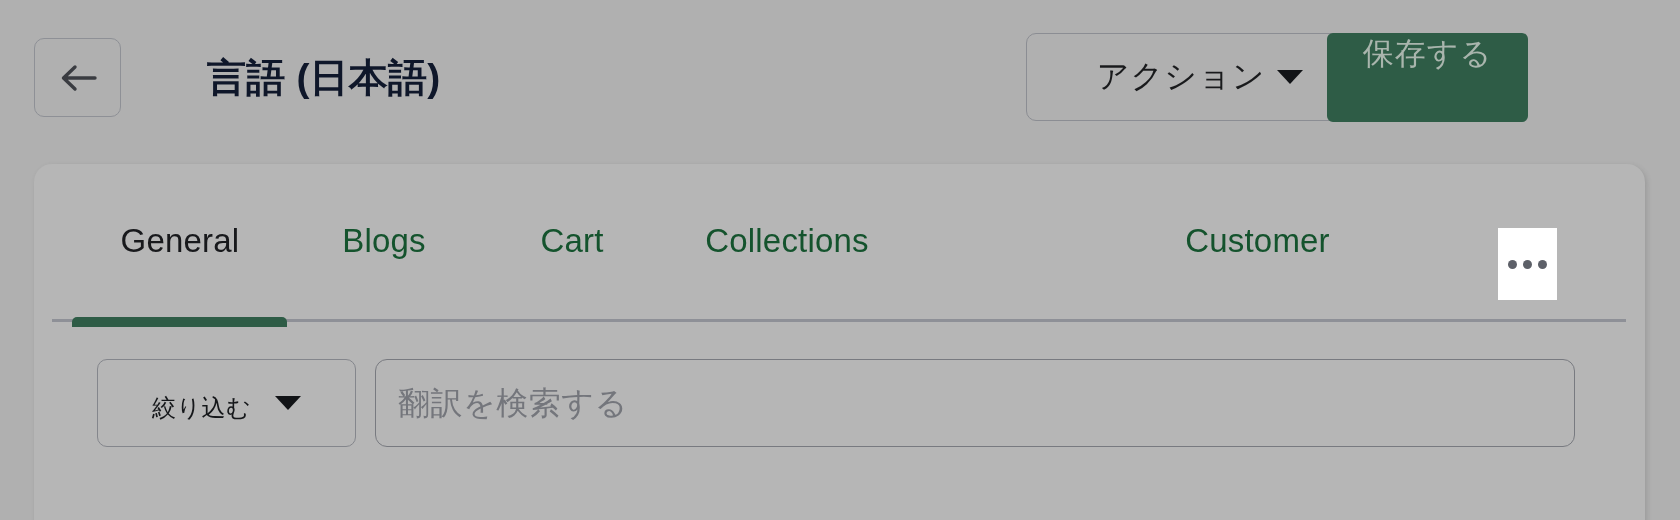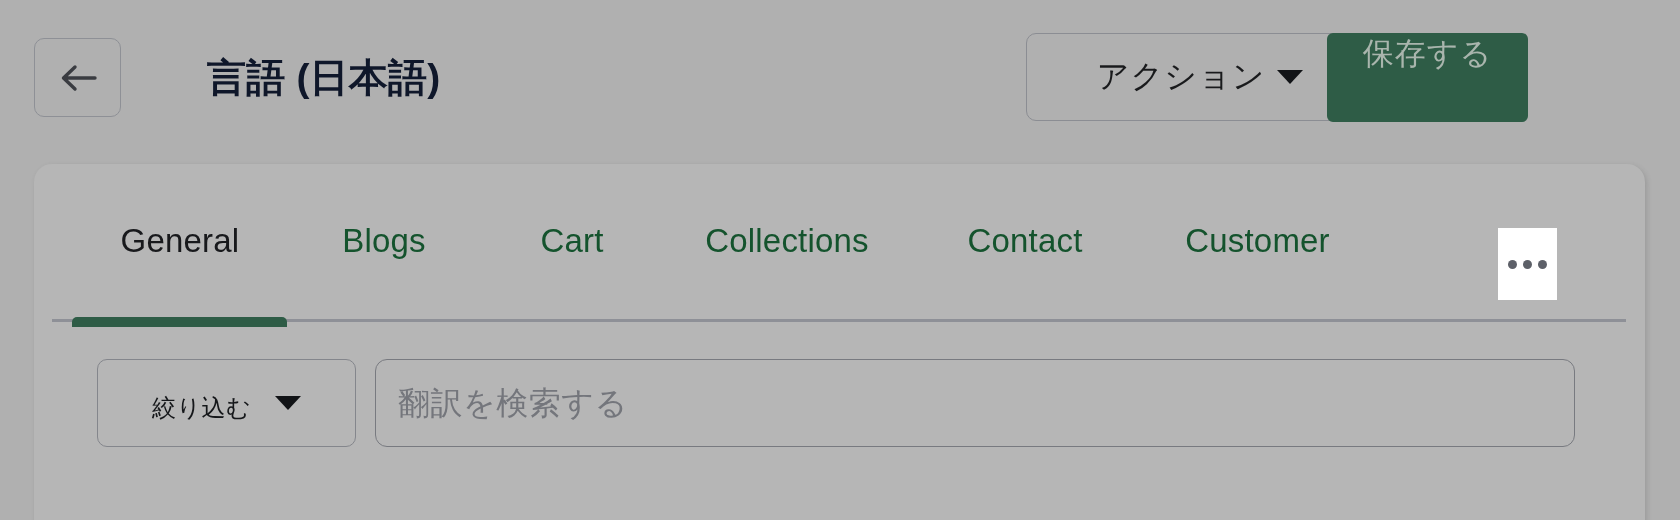--- a/index.html
+++ b/index.html
@@ -309,23 +309,20 @@
       </button>
 
       <button class="tab" style="left:653px;width:200px;">
         <span>Collections</span>
       </button>
 
       <button class="tab" style="left:498px;width:80px;">
         <span>Cart</span>
       </button>
 
-      <button class="tab" style="left:921px;width:140px;">
-        <span>Contact</span>
-      </button>
 
       <button class="tab" style="left:1141px;width:165px;">
         <span>Customer</span>
       </button>
 
       <button class="tab-overflow-button">
         <span class="dot"></span>
         <span class="dot"></span>
         <span class="dot"></span>
       </button>

